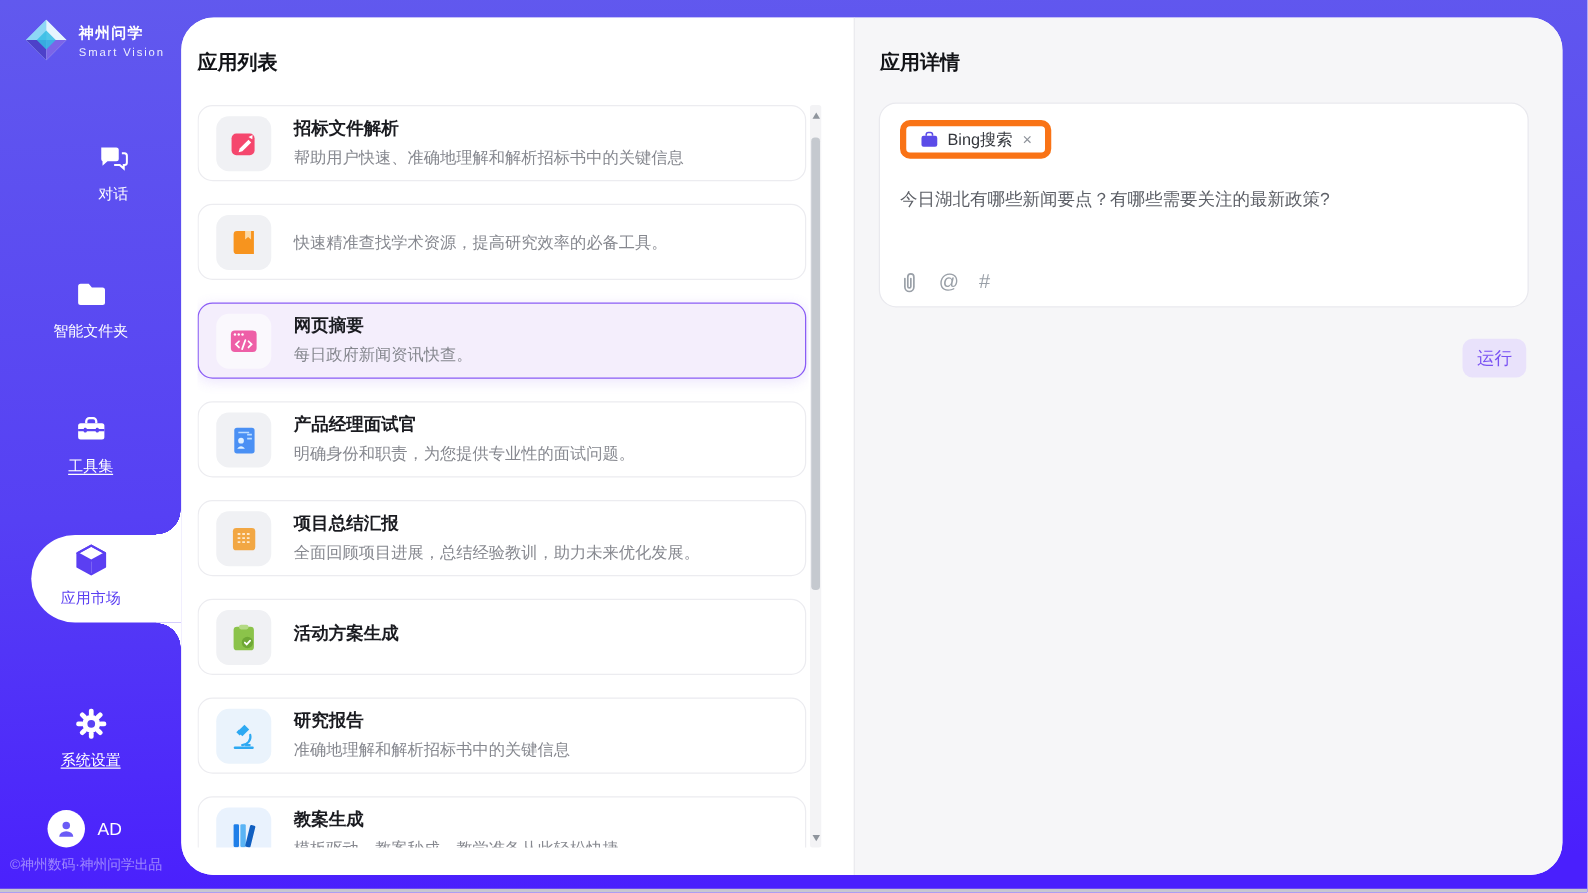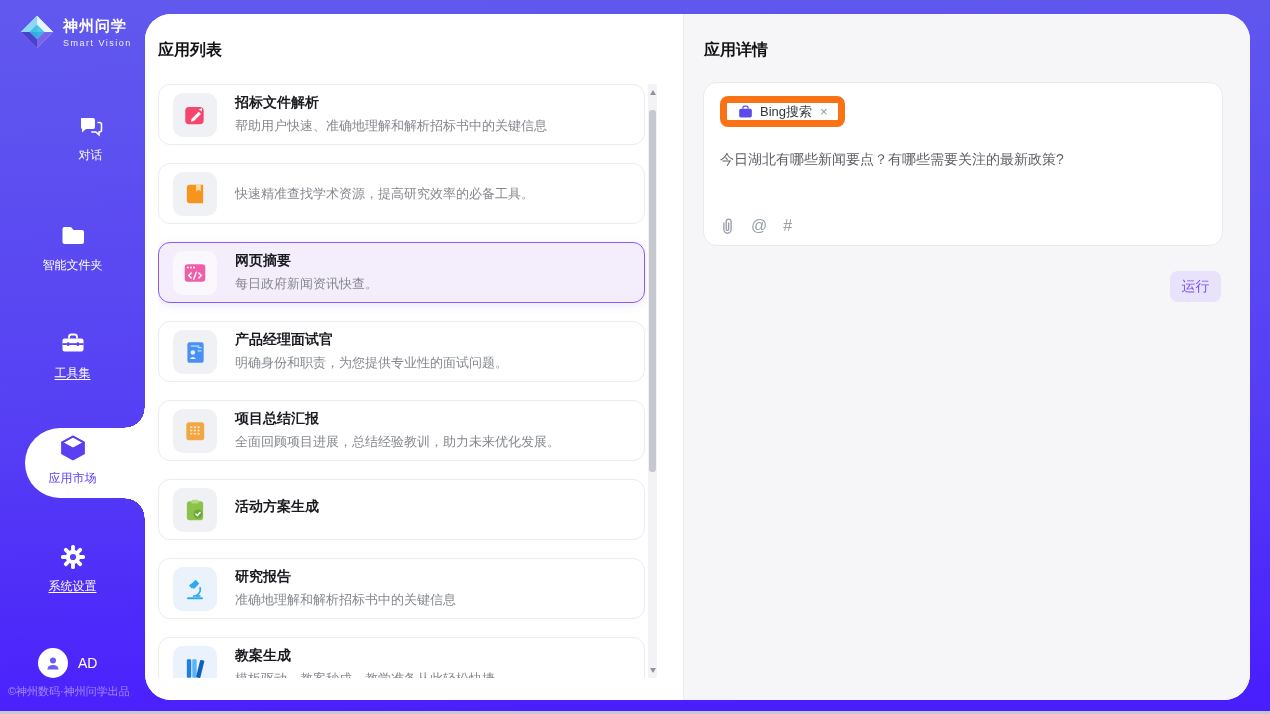--- a/index.html
+++ b/index.html
@@ -7,29 +7,29 @@
   body {
     position:relative;
     font-family:"Liberation Sans","DejaVu Sans",sans-serif;
     background:linear-gradient(178deg,#6159ee 0%,#5640f4 55%,#4a1ffd 96%);
   }
   .bottom-edge { position:absolute; left:0; bottom:0; width:100%; height:3px; background:#c7c7cf; }
 
   
   .sidebar { position:absolute; left:0; top:0; width:145px; height:100%; }
   .brand { position:absolute; left:18px; top:13px; display:flex; align-items:center; gap:7px; }
-  .brand-text .n { color:#fff; font-size:15px; font-weight:bold; letter-spacing:1px; }
+  .brand-text .n { color:#fff; font-size:12px; font-weight:bold; letter-spacing:1px; }
   .brand-text .s { color:#eef0ff; font-size:9px; letter-spacing:1.5px; margin-top:2px; }
   .nav-item { position:absolute; left:0; width:145px; display:flex; flex-direction:column; align-items:center; gap:7px; cursor:pointer; }
   .nav-item .lbl { color:#fff; font-size:12px; }
   .nav-item .lbl.underline { text-decoration:underline; text-underline-offset:2px; }
   .nav-chat   { top:112px;padding-left:36px; }
   .nav-folder { top:222px; }
   .nav-tools  { top:330px; }
-  .nav-gear   { top:543px; }
+  .nav-gear   { top:565px; }
 
   .active-bubble { position:absolute; left:25px; top:428px; width:120px; height:70px; background:#fff; border-radius:35px 0 0 35px; }
   .corner-t { position:absolute; left:125px; top:408px; width:20px; height:20px;
               background:radial-gradient(circle 20px at 0 0, rgba(0,0,0,0) 0 19.4px, #fff 19.6px); }
   .corner-b { position:absolute; left:125px; top:498px; width:20px; height:20px;
               background:radial-gradient(circle 20px at 0 100%, rgba(0,0,0,0) 0 19.4px, #fff 19.6px); }
   .nav-market { top:433px; }
   .nav-market .lbl { color:#5b3ff2; }
 
   .user-row { position:absolute; left:38px; top:648px; display:flex; align-items:center; gap:10px; cursor:pointer; }
@@ -56,21 +56,21 @@
   .sb-arrow { position:absolute; left:0; width:9px; height:12px; display:flex; align-items:center; justify-content:center; cursor:pointer; }
   .sb-up { top:2px; } .sb-down { bottom:2px; }
   .tri-up { width:0; height:0; border-left:3.5px solid transparent; border-right:3.5px solid transparent; border-bottom:5px solid #8f959d; }
   .tri-down { width:0; height:0; border-left:3.5px solid transparent; border-right:3.5px solid transparent; border-top:5px solid #8f959d; }
   .sb-thumb { position:absolute; left:1px; top:26px; width:7px; height:362px; background:#c5c9cf; border-radius:3px; cursor:pointer; }
 
   
   .detail-panel { position:relative; flex:1; background:#f6f6f8; border-left:1px solid #ebebef; }
   .composer { position:absolute; left:19px; top:68px; width:520px; height:164px; background:#fff; border:1px solid #e9e9ee; border-radius:14px; }
   .tool-tag { position:absolute; left:16px; top:13px; height:31px; display:inline-flex; align-items:center; gap:6px;
-              padding:0 10px; border:7px solid #f97316; border-radius:8px; background:#fff; cursor:pointer; }
+              padding:0 10px; border:5px solid #f97316; border-radius:8px; background:#fff; cursor:pointer; }
   .tool-tag .tl { font-size:13px; color:#33363c; }
   .tag-close { font-size:13px; color:#8f939b; margin-left:2px; cursor:pointer; }
   .query { position:absolute; left:16px; top:66px; right:16px; font-size:14px; color:#5c5f66; line-height:20px; cursor:text; }
   .composer-icons { position:absolute; left:16px; top:134px; display:flex; align-items:center; gap:16px; color:#9aa0a8; }
   .ci { font-size:16px; line-height:16px; cursor:pointer; color:#9aa0a8; }
   .run-btn { position:absolute; right:29px; top:257px; width:51px; height:31px; border:none; border-radius:8px;
              background:#e9e2fb; color:#7a52f3; font-size:14px; font-family:inherit; cursor:pointer; }
   svg { display:block; }
 </style>
 </head>

